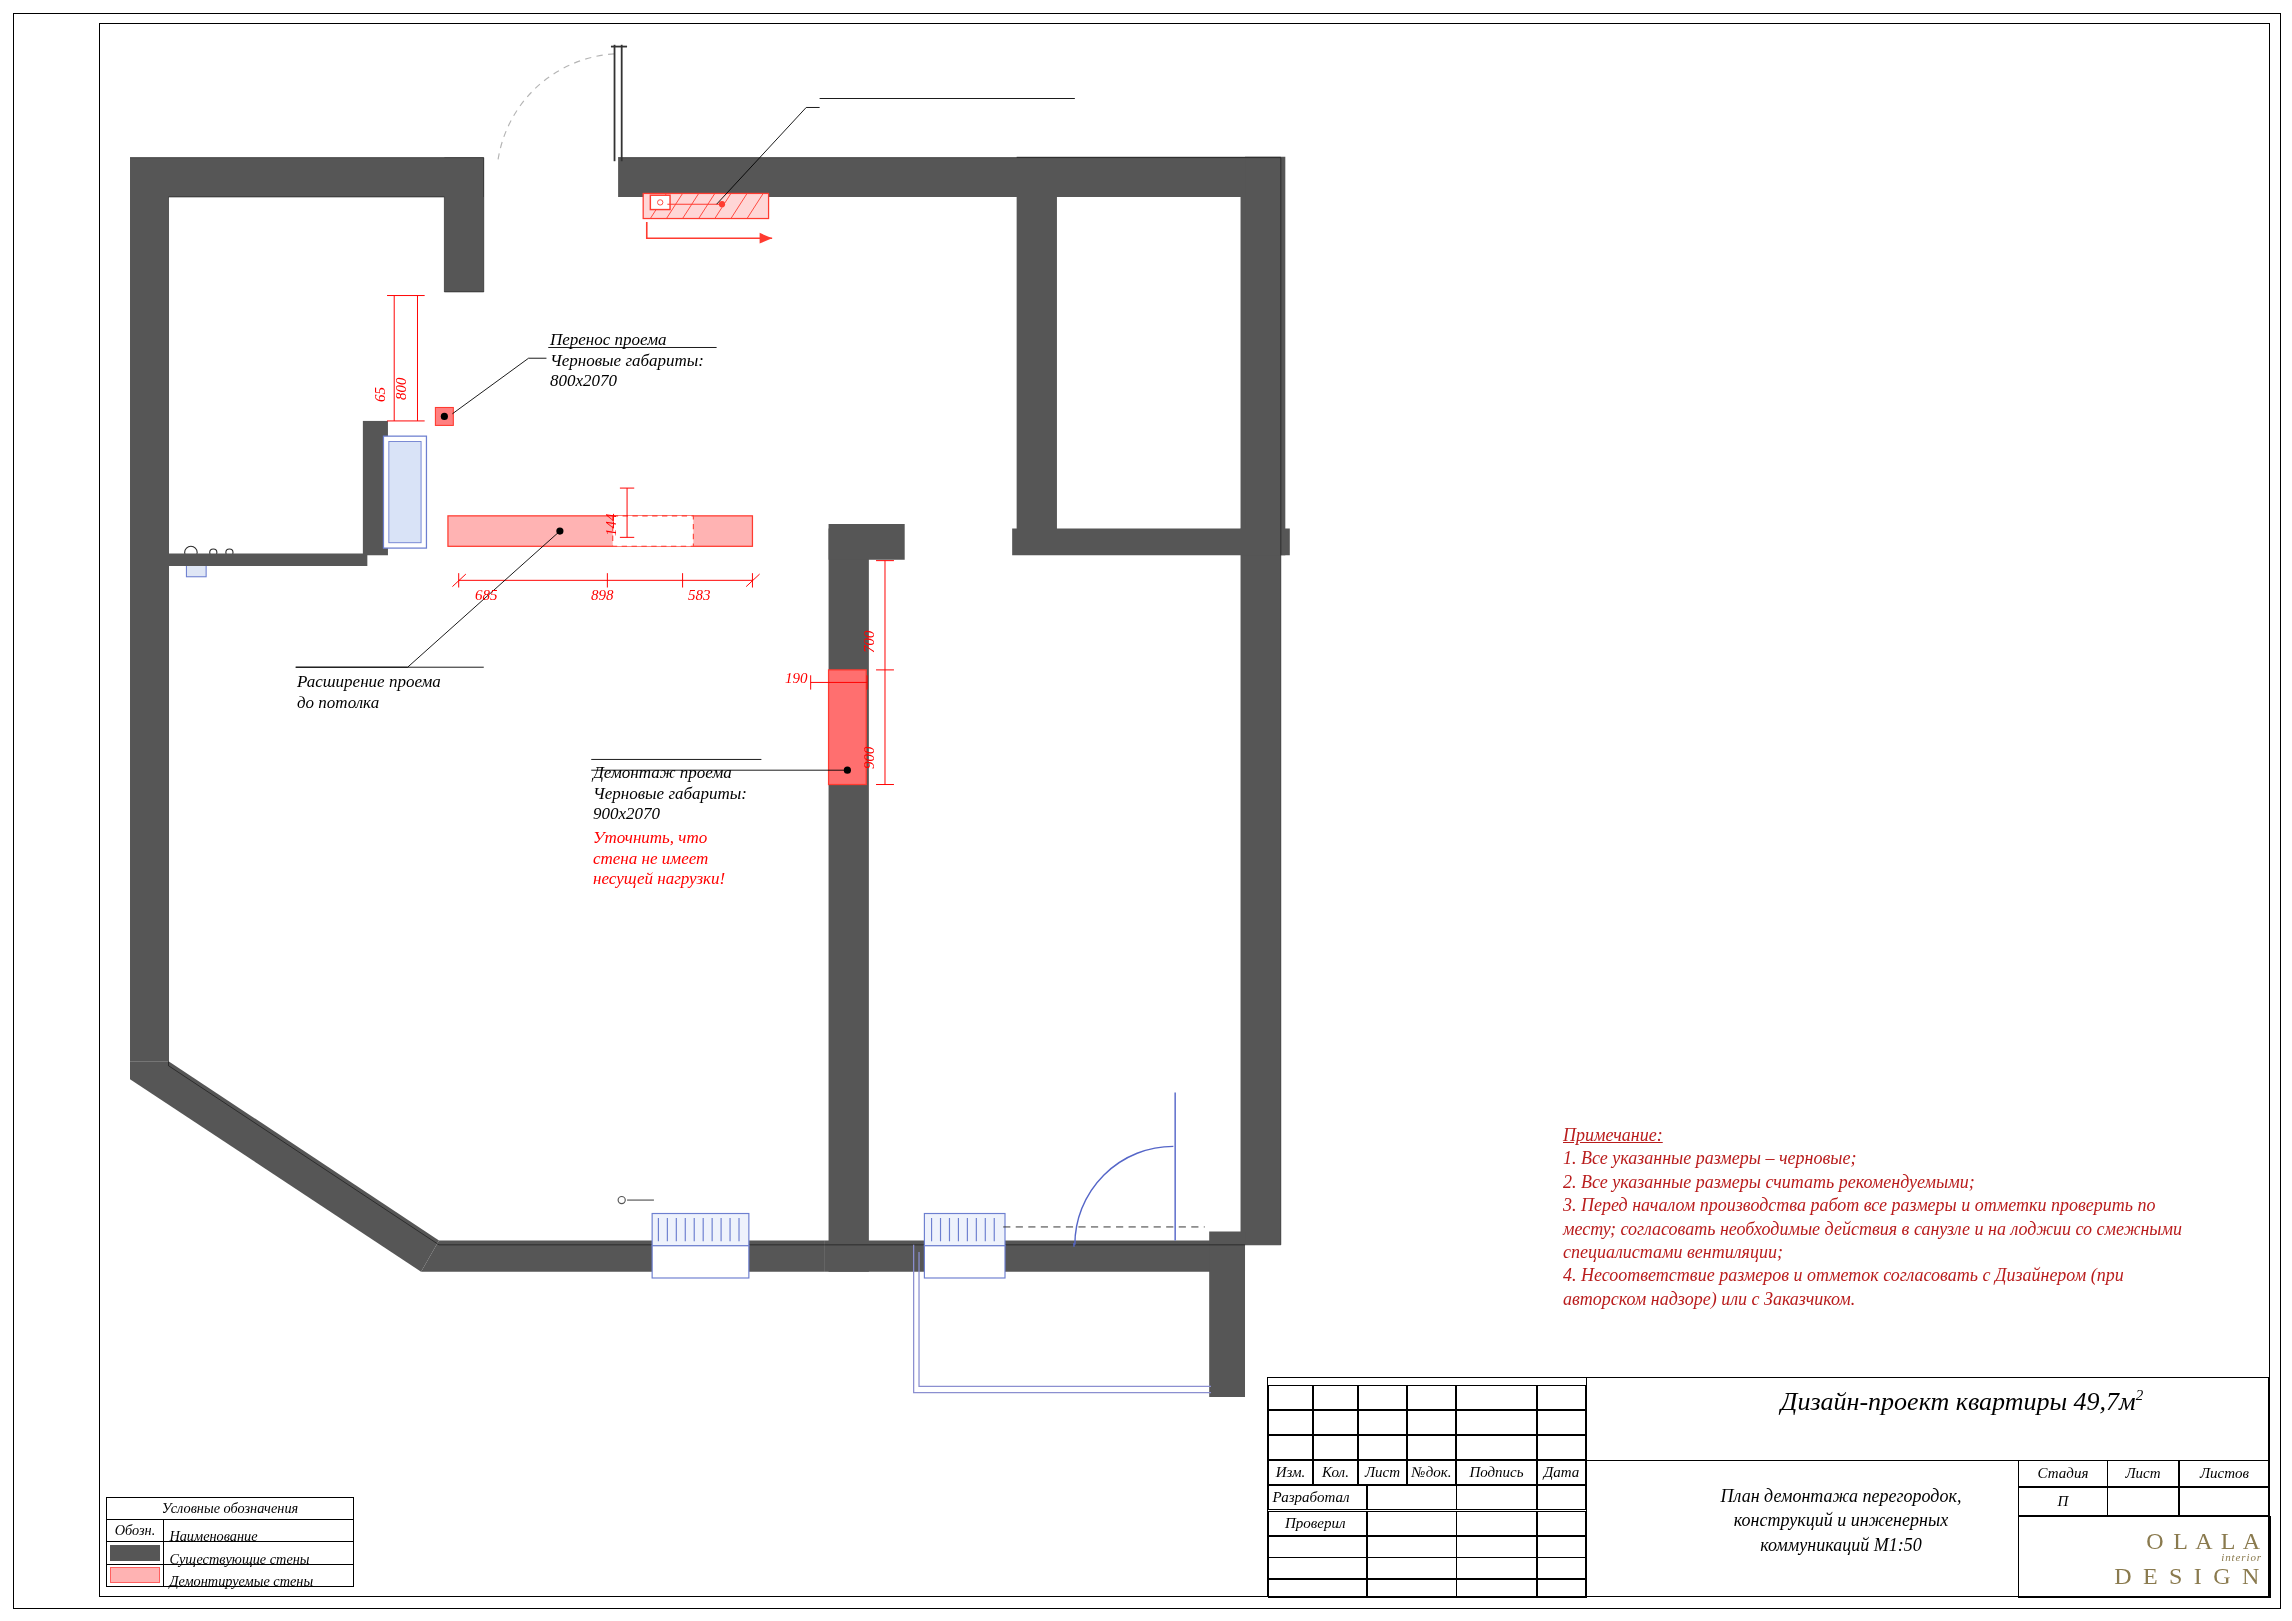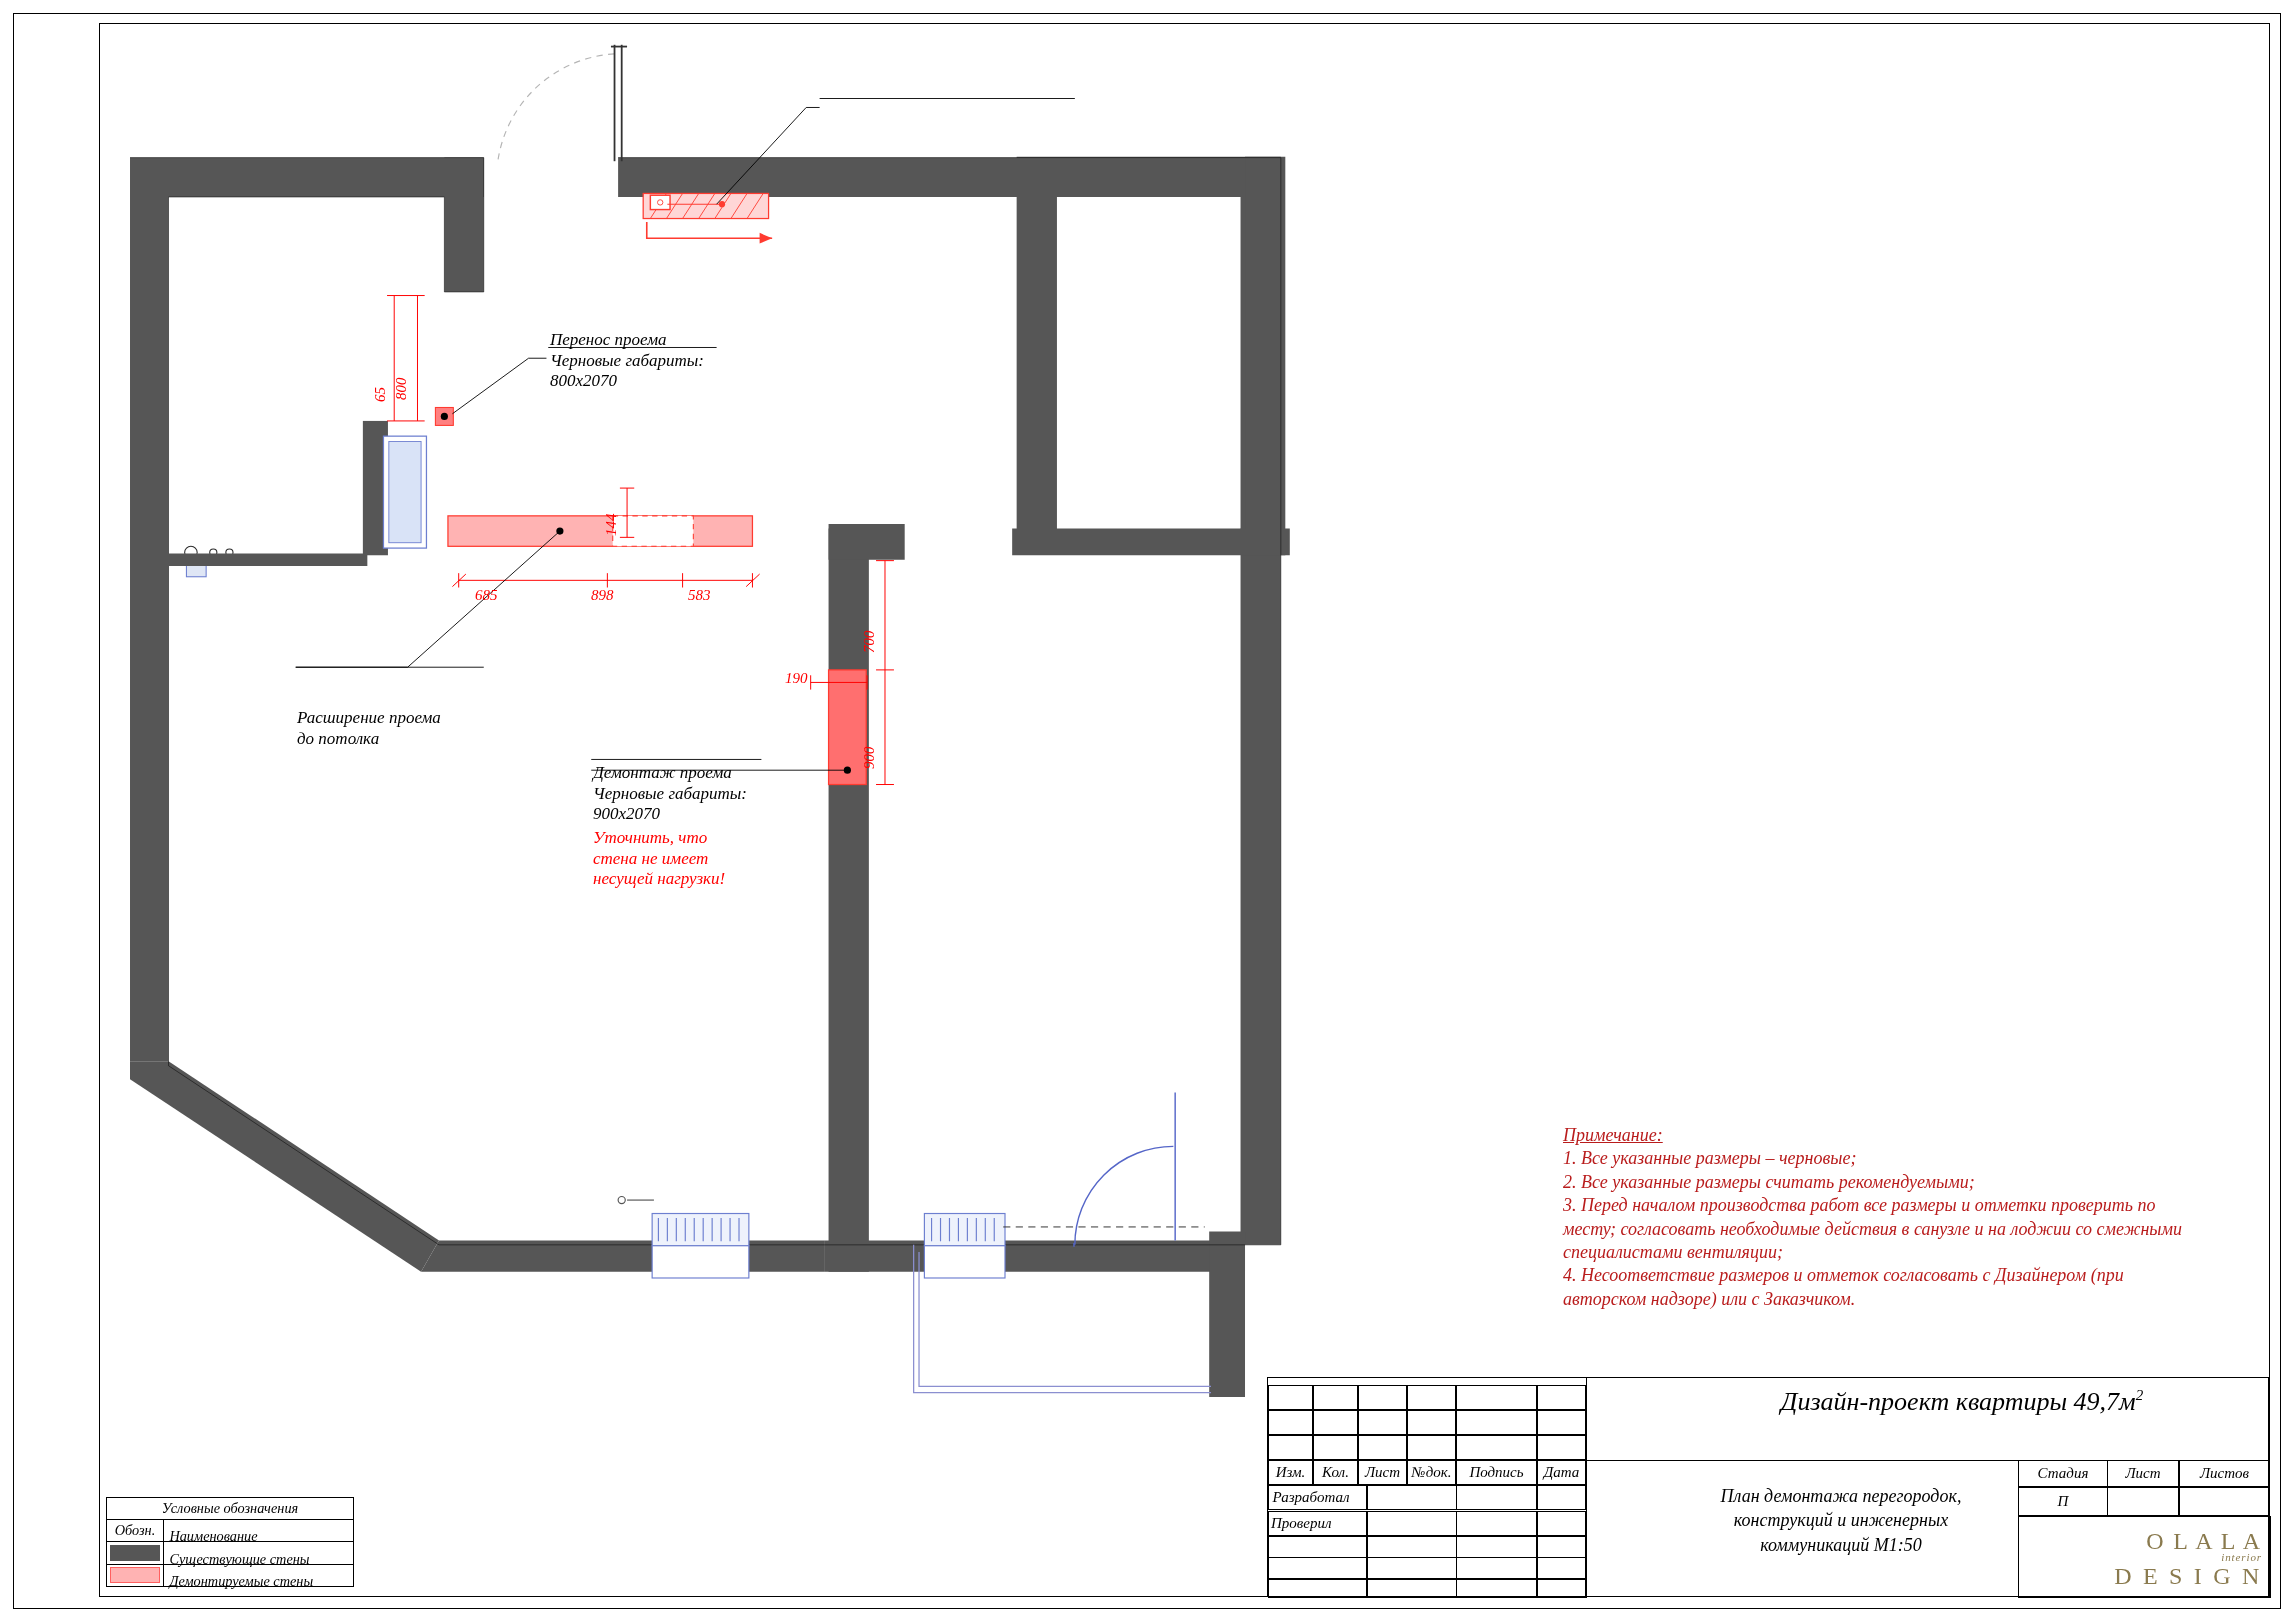--- a/index.html
+++ b/index.html
@@ -392,21 +392,21 @@
   <div class="dim" style="left:475px; top:587px;">685</div>
   <div class="dim" style="left:591px; top:587px;">898</div>
   <div class="dim" style="left:688px; top:587px;">583</div>
   <div class="dim vert" style="left:878px; top:636px;">700</div>
   <div class="dim" style="left:785px; top:670px;">190</div>
   <div class="dim vert" style="left:878px; top:752px;">900</div>
 
   <div class="ann" style="left:550px; top:330px; width:269px;">Перенос проема
 Черновые габариты:
 800х2070</div>
-  <div class="ann" style="left:297px; top:672px; width:251px;margin-top:36px;">Расширение проема
+  <div class="ann" style="left:297px; top:672px; width:251px;">Расширение проема
 до потолка</div>
   <div class="ann" style="left:593px; top:763px; width:269px;">Демонтаж проема
 Черновые габариты:
 900х2070</div>
   <div class="ann red" style="left:593px; top:828px; width:251px;">Уточнить, что
 стена не имеет
 несущей нагрузки!</div>
 
   <div id="notes">
     <p class="notes-title">Примечание:</p>
@@ -464,21 +464,21 @@
     <div class="tb-cell tb-b" style="left:90px; top:7.2px;  width:49px; height:25px;"></div>
     <div class="tb-cell tb-b" style="left:139px; top:7.2px;  width:49px; height:25px;"></div>
     <div class="tb-cell tb-b" style="left:188px; top:7.2px;  width:81px; height:25px;"></div>
     <div class="tb-cell tb-b" style="left:269px; top:7.2px;  width:49px; height:25px;"></div>
 
     <div class="tb-cell tb-b" style="left:0px; top:107px; width:99px; height:25px; justify-content:flex-start; padding-left:3.6px;">Разработал</div>
     <div class="tb-cell tb-b" style="left:99px; top:107px; width:90px; height:25px;"></div>
     <div class="tb-cell tb-b" style="left:188px; top:107px; width:81px; height:25px;"></div>
     <div class="tb-cell tb-b" style="left:269px; top:107px; width:49px; height:25px;"></div>
 
-    <div class="tb-cell tb-b" style="left:0px; top:133px; width:99px; height:25px; justify-content:flex-start; padding-left:2px;">Проверил</div>
+    <div class="tb-cell tb-b" style="left:0px; top:133px; width:99px; height:25px; justify-content:flex-start; padding-left:16px;">Проверил</div>
     <div class="tb-cell tb-b" style="left:99px; top:133px; width:90px; height:25px;"></div>
     <div class="tb-cell tb-b" style="left:188px; top:133px; width:81px; height:25px;"></div>
     <div class="tb-cell tb-b" style="left:269px; top:133px; width:49px; height:25px;"></div>
 
     <div class="tb-cell tb-b" style="left:0px; top:158px; width:99px; height:21.5px;"></div>
     <div class="tb-cell tb-b" style="left:99px; top:158px; width:90px; height:21.5px;"></div>
     <div class="tb-cell tb-b" style="left:188px; top:158px; width:81px; height:21.5px;"></div>
     <div class="tb-cell tb-b" style="left:269px; top:158px; width:49px; height:21.5px;"></div>
 
     <div class="tb-cell tb-b" style="left:0px; top:179px; width:99px; height:21.5px;"></div>

